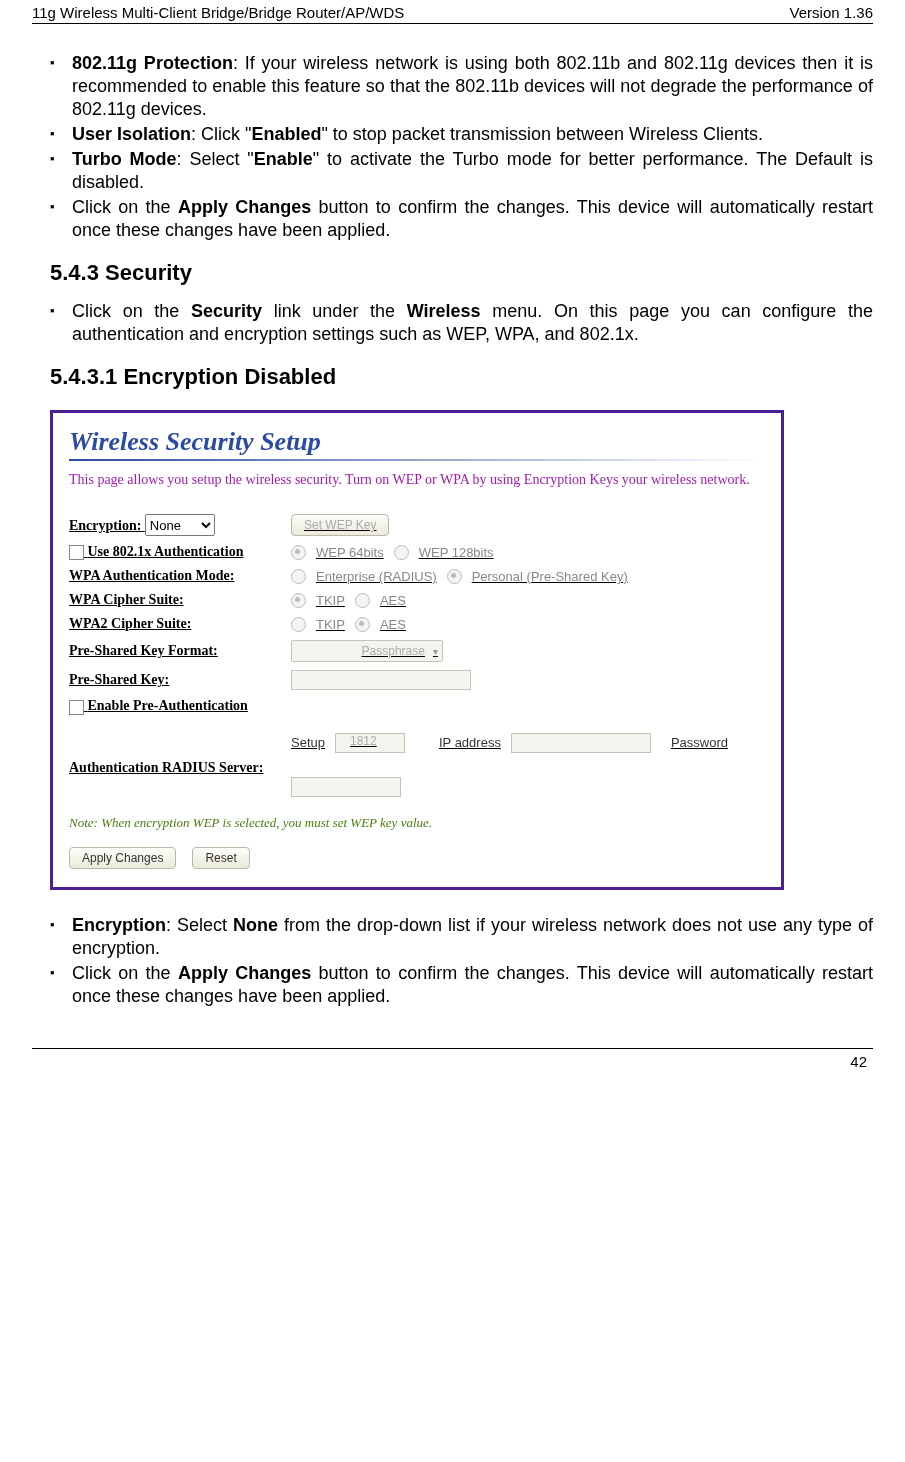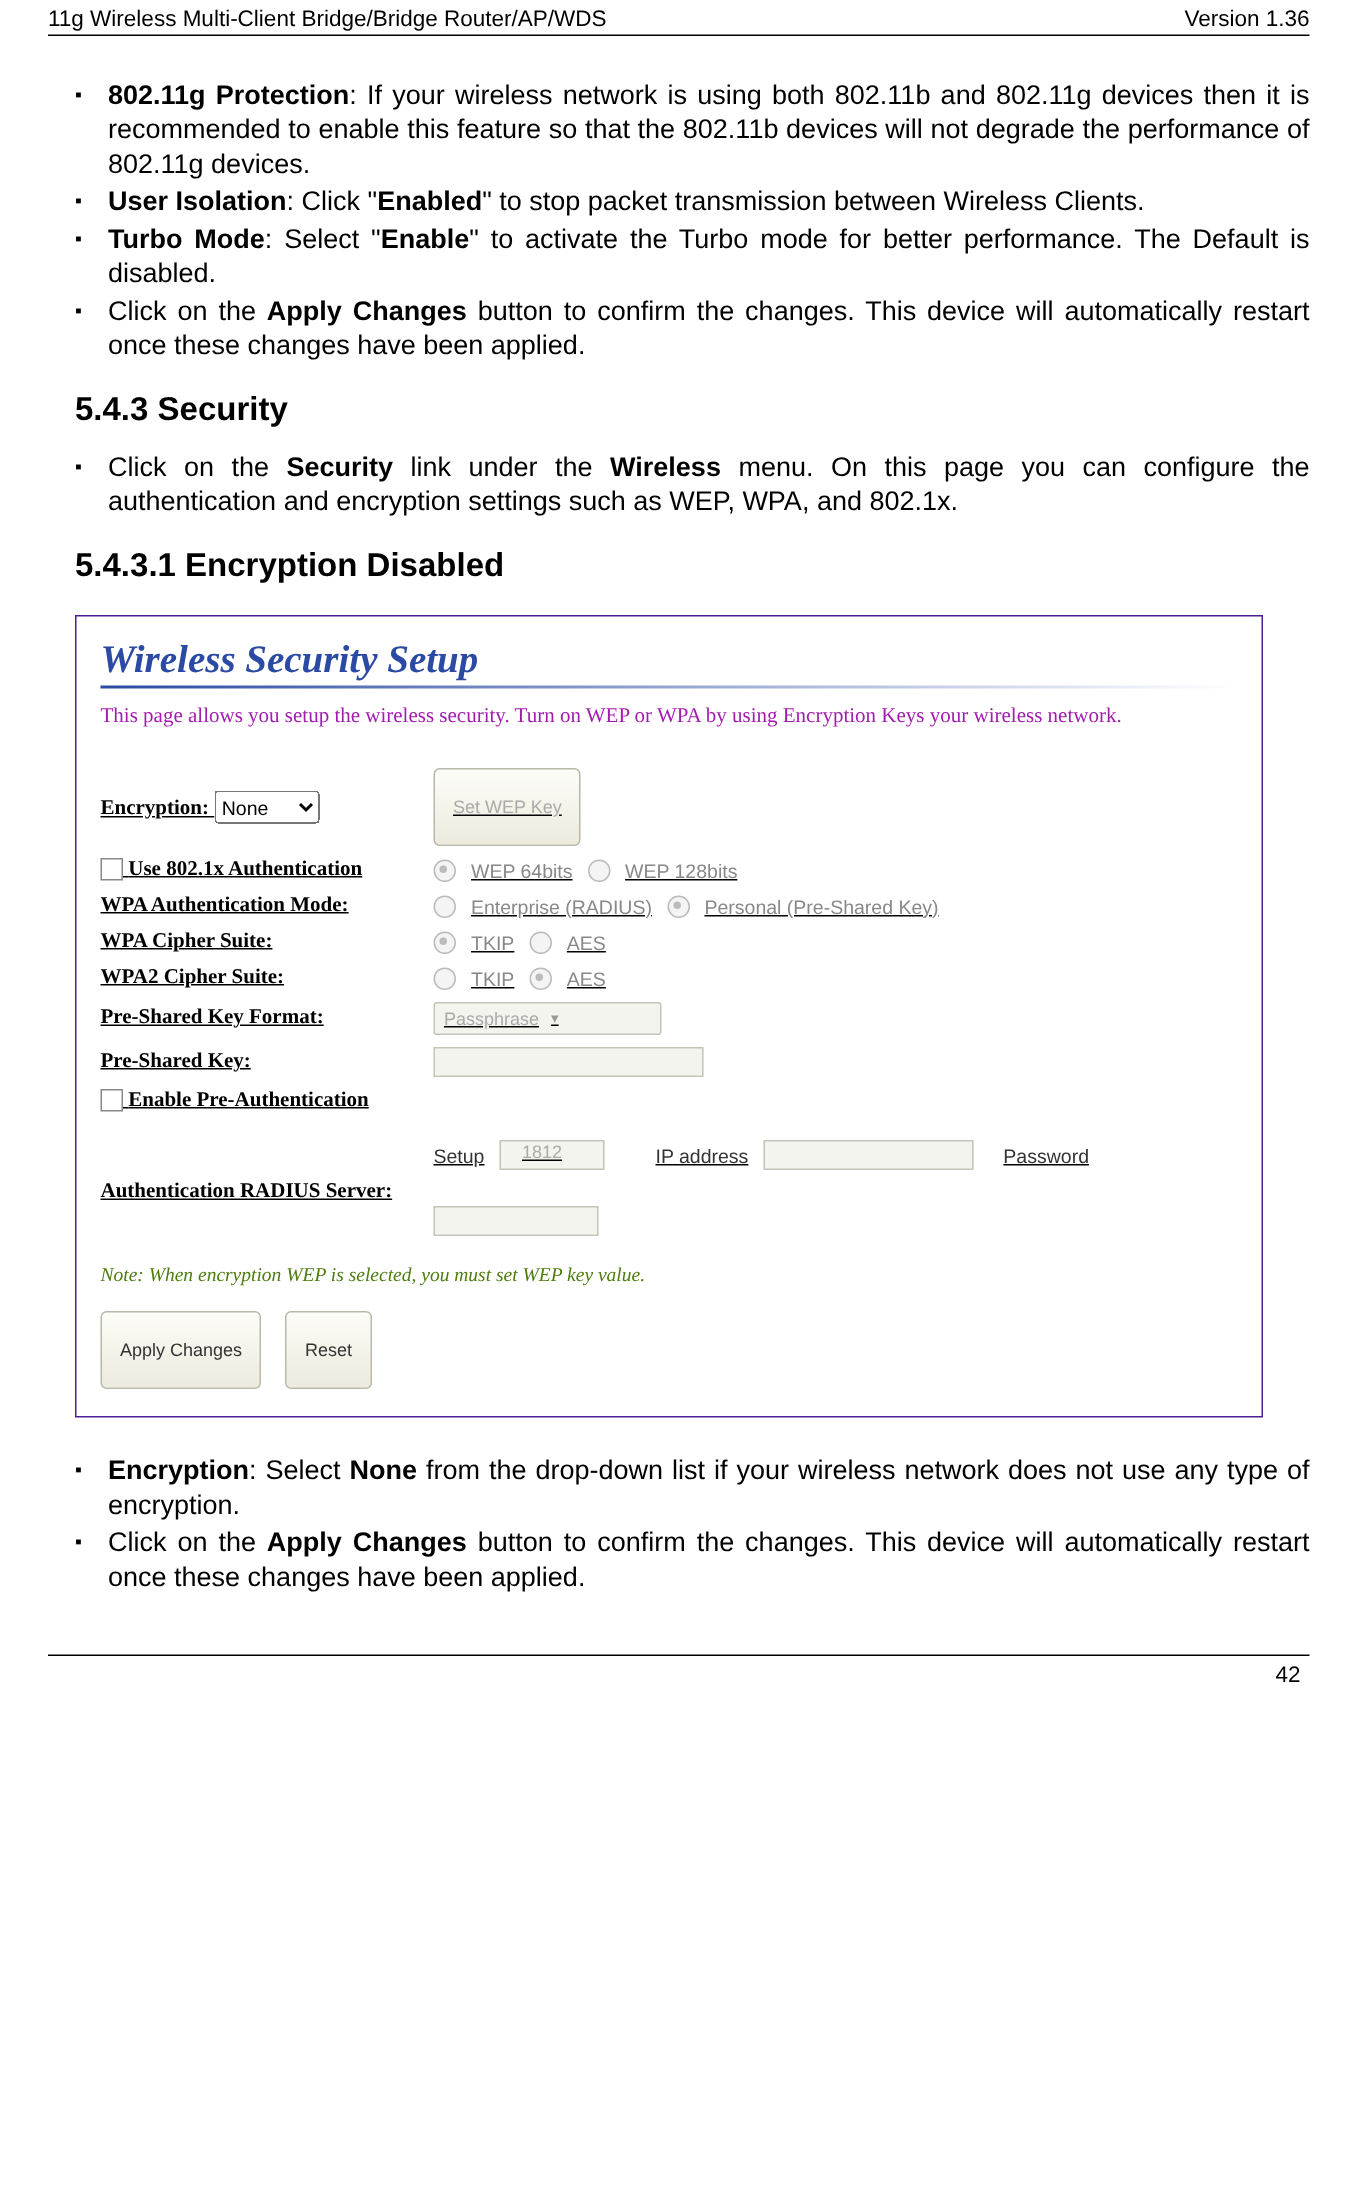--- a/index.html
+++ b/index.html
@@ -51,22 +51,22 @@
   }
   h2.sec {
     font-size: 22px;
     font-weight: bold;
     margin: 18px 0 14px 18px;
     font-family: Arial, sans-serif;
   }
   .b { font-weight: bold; }
   .figure {
     margin: 20px 0 24px 18px;
-    border: 1px solid #4c1d95;
-    width: 792px;
+    border: 3px solid #4c1d95;
+    width: 734px;
     box-sizing: border-box;
     padding: 14px 16px 18px 16px;
     background: #fff;
     font-family: "Times New Roman", serif;
   }
   .fig-title {
     color: #2a4aa3;
     font-style: italic;
     font-weight: bold;
     font-size: 26px;
@@ -113,21 +113,21 @@
     width: 70px;
     height: 22px;
   }
   .btn {
     display: inline-block;
     border: 1px solid #b8b8a8;
     border-radius: 4px;
     background: linear-gradient(#fdfdf8, #eceadd);
     color: #aaa;
     font-size: 12px;
-    padding: 18px 12px;
+    padding: 3px 12px;
     font-family: Arial, sans-serif;
   }
   .btn.active {
     color: #333;
   }
   .radio-dis {
     appearance: none;
     width: 13px; height: 13px;
     border: 1px solid #bbb;
     border-radius: 50%;
@@ -148,21 +148,21 @@
     appearance: none;
     width: 13px; height: 13px;
     border: 1px solid #888;
     background: #fff;
     display: inline-block;
     vertical-align: middle;
   }
   .sel-dis {
     display: inline-flex;
     align-items: center;
-    justify-content: flex-start;
+    justify-content: flex-end;
     border: 1px solid #c4c4b8;
     background: #f4f4ee;
     color: #aaa;
     font-size: 12px;
     height: 20px;
     padding: 0 4px 0 6px;
     border-radius: 2px;
   }
   .sel-dis .arrow {
     font-size: 10px;

